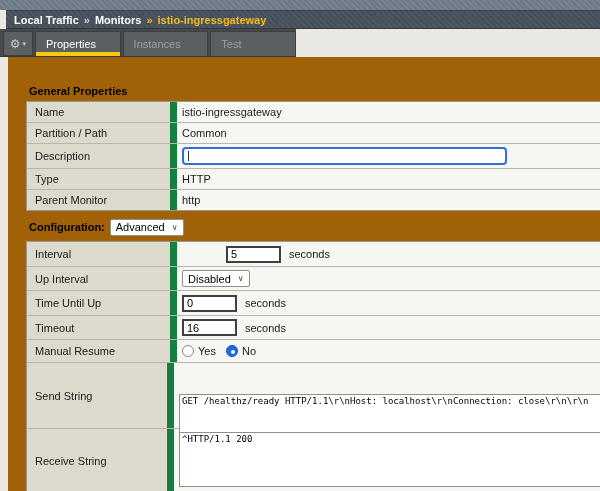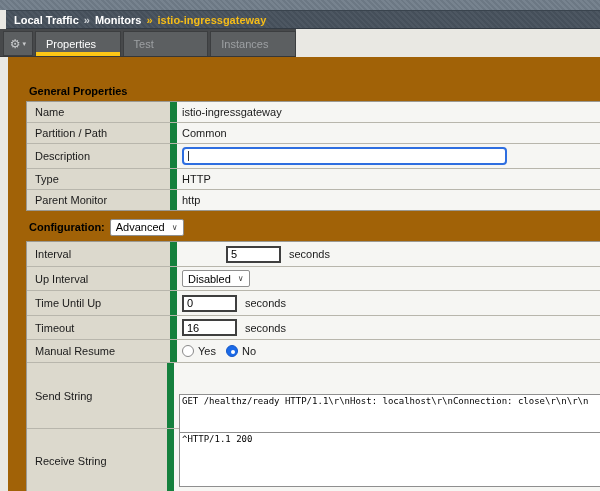--- a/index.html
+++ b/index.html
@@ -74,22 +74,22 @@
     <span class="sep gold">»</span>
     <span class="crumb current">istio-ingressgateway</span>
   </div>
 
   <div class="tabstrip">
     <div class="gearbox">
       <span class="gear">⚙</span>
       <span class="tri">▾</span>
     </div>
     <div class="tab active">Properties</div>
+    <div class="tab">Instances</div>
     <div class="tab">Test</div>
-    <div class="tab">Instances</div>
   </div>
 
   <div class="content">
 
     <div class="section-title">General Properties</div>
 
     <div class="ptable">
       <div class="prow">
         <div class="pcell-l">Name</div>
         <div class="pcell-r">istio-ingressgateway</div>

